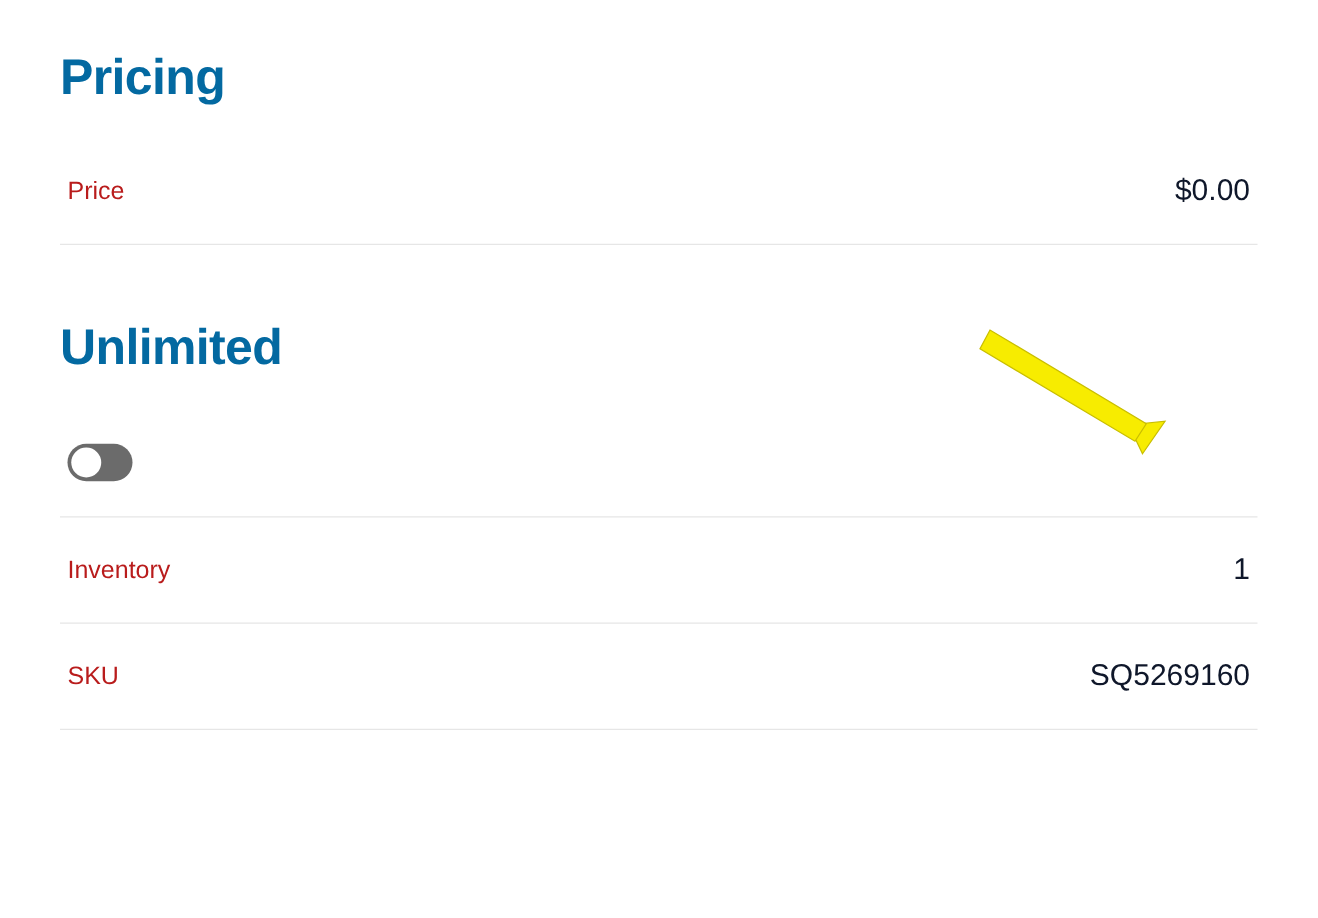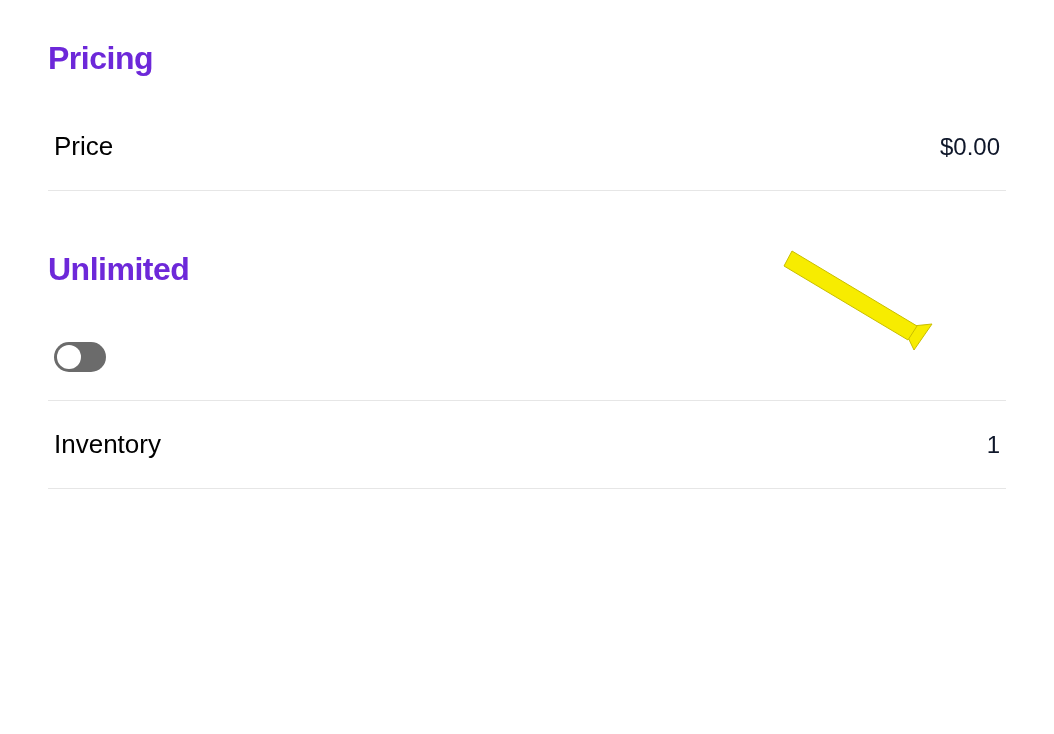--- a/index.html
+++ b/index.html
@@ -11,41 +11,41 @@
       font-family: -apple-system, BlinkMacSystemFont, "Segoe UI", Helvetica, Arial, sans-serif;
       background: #ffffff;
       padding: 40px 48px;
       width: 1054px;
       height: 734px;
     }
     .section {
       margin-bottom: 60px;
     }
     .section-title {
-      font-size: 32px;
+      font-size: 40px;
       font-weight: 700;
-      color: #6d28d9;
+      color: #0369a1;
       margin-bottom: 36px;
       letter-spacing: -0.5px;
     }
     .row {
       display: flex;
       justify-content: space-between;
       align-items: center;
       padding: 28px 6px;
       border-bottom: 1px solid #e6e6e6;
       position: relative;
     }
     .row:first-of-type {
       padding-top: 18px;
     }
     .row-label {
-      font-size: 26px;
+      font-size: 20px;
       font-weight: 400;
-      color: #000000;
+      color: #b91c1c;
     }
     .row-value {
       font-size: 24px;
       font-weight: 400;
       color: #0f172a;
       text-align: right;
     }
     .toggle {
       width: 52px;
       height: 30px;
@@ -99,13 +99,17 @@
         </g>
       </svg>
     </div>
   </div>
 
   <div class="row">
     <span class="row-label">Inventory</span>
     <span class="row-value">1</span>
   </div>
 
+  <div class="row">
+    <span class="row-label">SKU</span>
+    <span class="row-value">SQ5269160</span>
+  </div>
 </div>
 
 </body></html>

